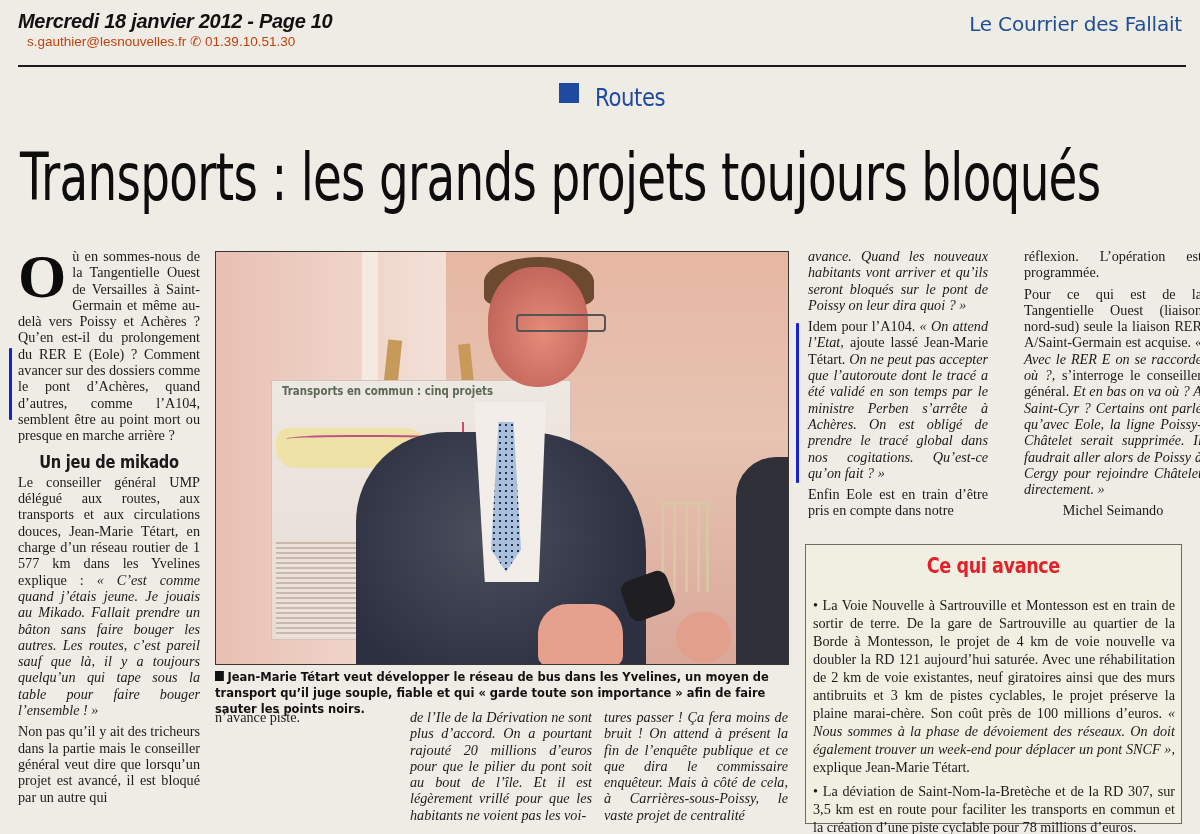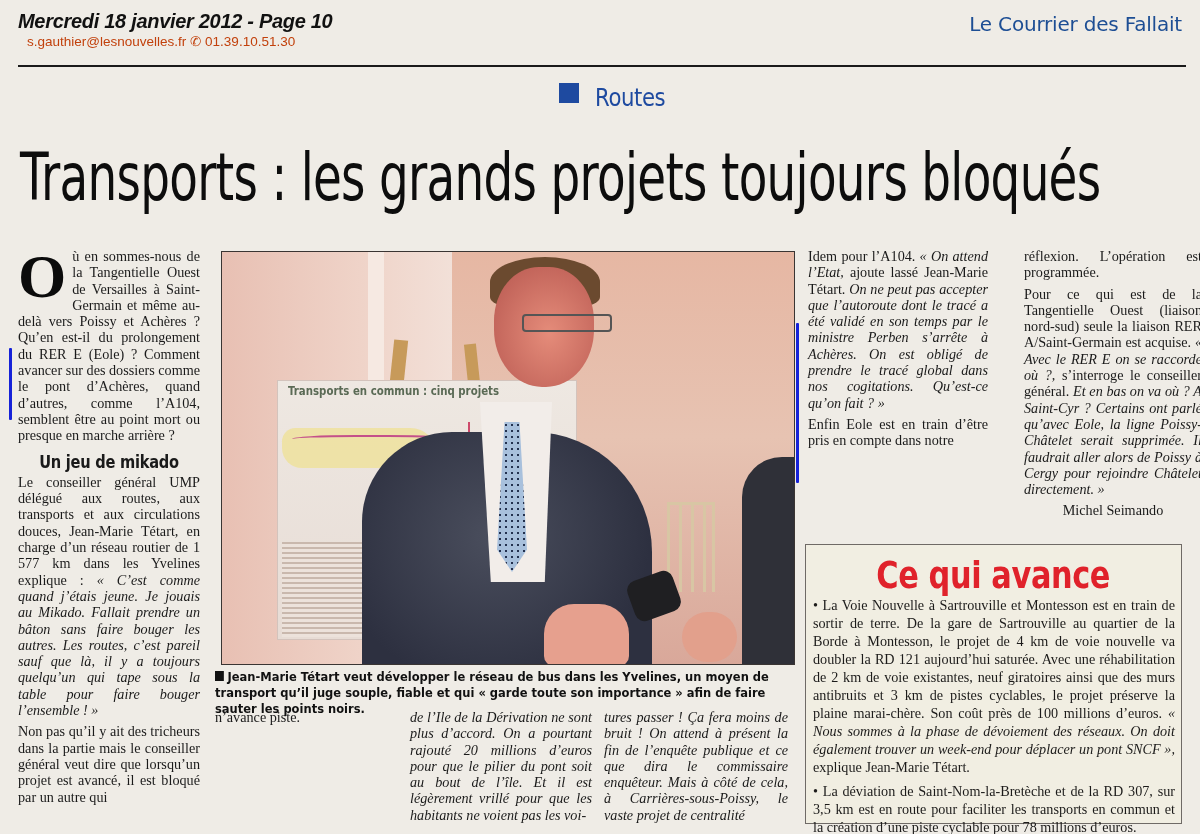--- a/index.html
+++ b/index.html
@@ -84,21 +84,21 @@
       transform: scaleX(0.86);
       letter-spacing: -0.3px;
     }
 
     .blue-bar {
       width: 3px; background: #1622d8; border-radius: 1px;
     }
 
     
     .photo {
-      left: 221px; top: 251px; width: 574px; height: 414px;
+      left: 215px; top: 251px; width: 574px; height: 414px;
       border: 1px solid #3a3533;
       overflow: hidden;
       background: linear-gradient(180deg, #e6b7a3 0%, #e7c3b2 45%, #d9a89a 100%);
     }
     .photo .wall-left { position:absolute; left:0; top:0; width:230px; height:100%;
       background: linear-gradient(90deg, #e8c0b3, #efd3c8 60%, #f2e0d8); }
     .photo .window { position:absolute; left:146px; top:0; width:16px; height:130px; background:#f6e9e2; }
     .photo .poster {
       position:absolute; left:55px; top:128px; width:300px; height:260px;
       background: linear-gradient(180deg,#eee8e2,#e7dcd5);
@@ -167,21 +167,21 @@
     
     .box {
       left: 805px; top: 544px; width: 377px; height: 280px;
       border: 1px solid #6f6a66;
       background: #f1eee2;
     }
     .box-title {
       position: absolute; left: 0; right: 0; top: 8px;
       text-align: center;
       font-family: "DejaVu Sans", sans-serif;
-      font-weight: bold; font-size: 38px; color: #e0222b;
+      font-weight: bold; font-size: 22px; color: #e0222b;
     }
     .box-title span { display: inline-block; transform: scaleX(0.8); letter-spacing: -0.5px; }
     .box-body {
       position: absolute; left: 7px; top: 51px; width: 362px;
       font-size: 14.2px; line-height: 18px; text-align: justify;
     }
     .box-body p { margin-bottom: 6px; }
   </style>
 </head>
 <body>
@@ -241,20 +241,21 @@
   <p>n’avance piste.</p>
 </div>
 <div class="abs col col3">
   <p><i>de l’Ile de la Dérivation ne sont plus d’accord. On a pourtant rajouté 20 millions d’euros pour que le pilier du pont soit au bout de l’île. Et il est légèrement vrillé pour que les habitants ne voient pas les voi-</i></p>
 </div>
 <div class="abs col col4">
   <p><i>tures passer ! Ça fera moins de bruit ! On attend à présent la fin de l’enquête publique et ce que dira le commissaire enquêteur. Mais à côté de cela, à Carrières-sous-Poissy, le vaste projet de centralité</i></p>
 </div>
 
 <div class="abs col col5">
+  <p><i>avance. Quand les nouveaux habitants vont arriver et qu’ils seront bloqués sur le pont de Poissy on leur dira quoi ? »</i></p>
   <p>
     <span>Idem pour l’A104. </span><i>« On attend l’Etat,</i><span> ajoute lassé Jean-Marie Tétart. </span><i>On ne peut pas accepter que l’autoroute dont le tracé a été validé en son temps par le ministre Perben s’arrête à Achères. On est obligé de prendre le tracé global dans nos cogitations. Qu’est-ce qu’on fait ? »</i>
   </p>
   <p>Enfin Eole est en train d’être pris en compte dans notre</p>
 </div>
 <div class="abs blue-bar" style="left:796px; top:323px; height:160px;"></div>
 
 <div class="abs col col6">
   <p>réflexion. L’opération est programmée.</p>
   <p>

